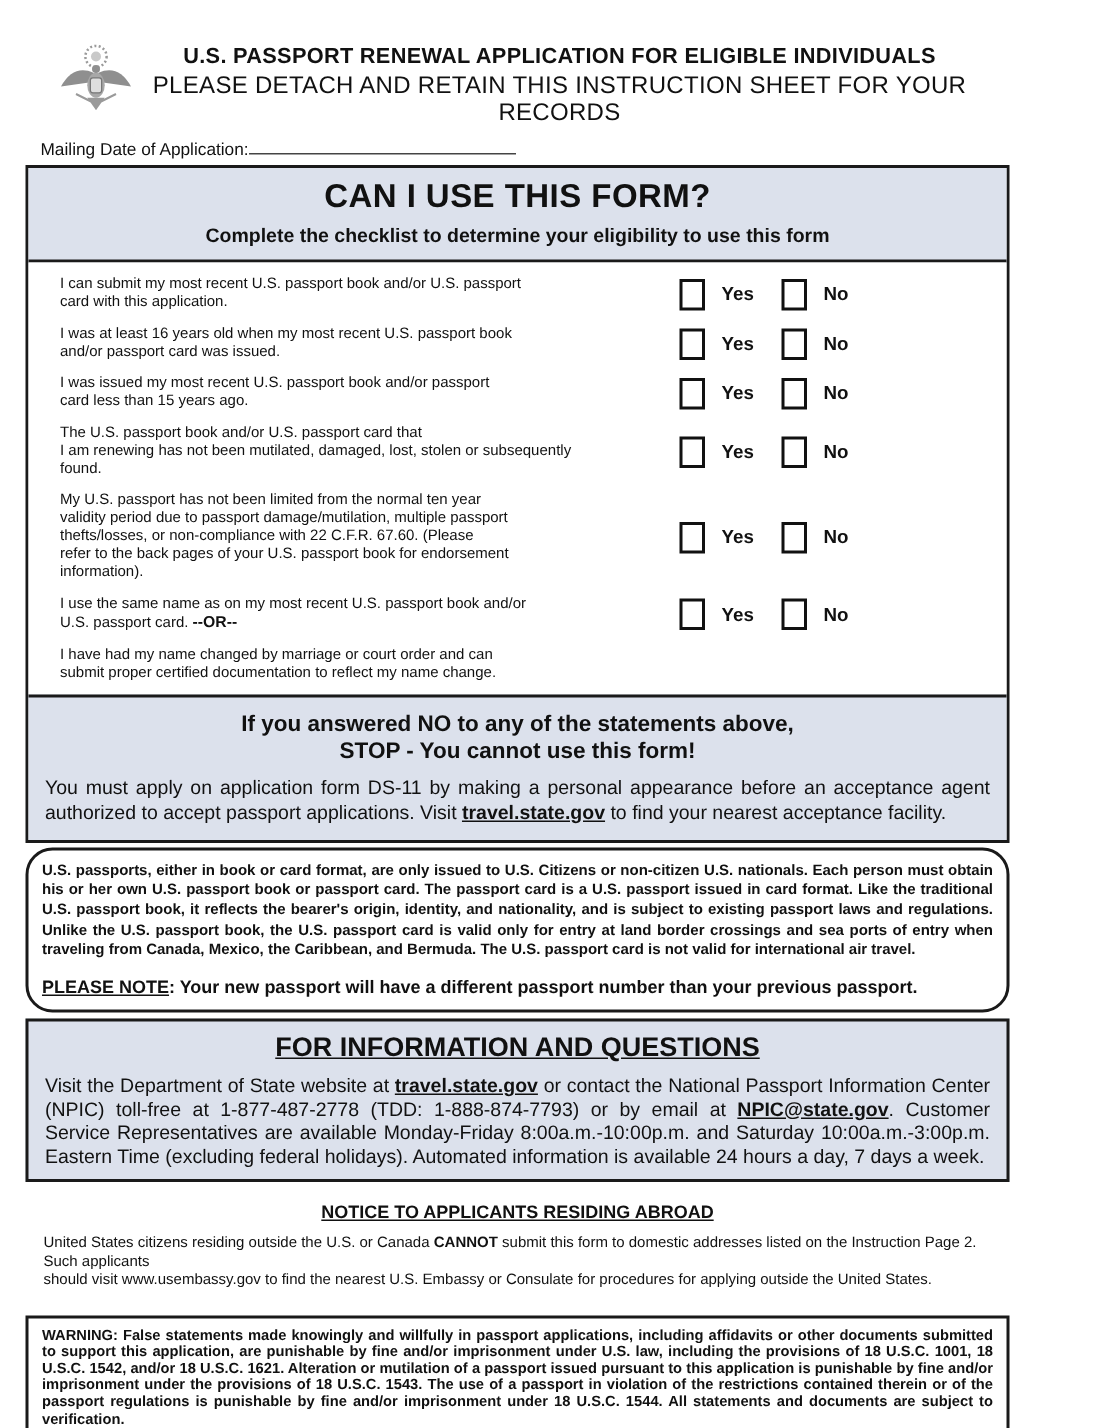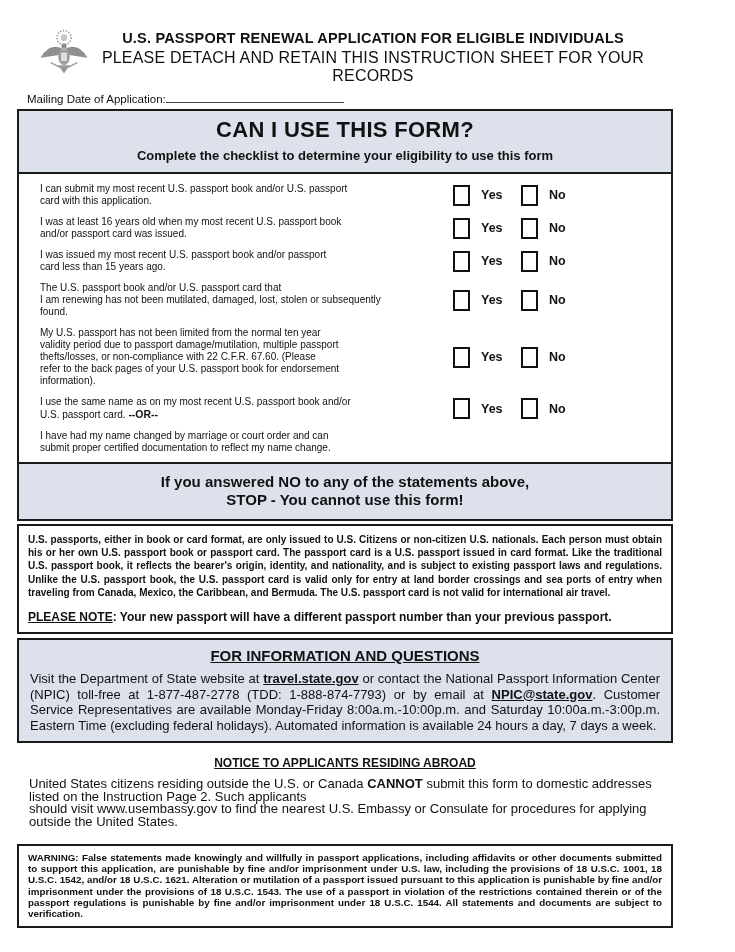--- a/index.html
+++ b/index.html
@@ -31,35 +31,35 @@
   .yn { display:flex; align-items:center; margin-left:auto; margin-right:46px; width:172px; flex:none; }
   .cb { display:inline-block; width:17px; height:21px; border:2px solid #111; background:#fff; flex:none; }
   .cbl { font-size:12.5px; margin:0 0 0 11px; width:40px;font-weight:bold; }
 
   .stop-band { border-top:2px solid #1a1a1a; padding:9px 11px 10px; }
   .stop-l { text-align:center; font-size:15px; font-weight:bold; line-height:18px; }
   .stop-para { font-size:13px; line-height:16.5px; text-align:justify; margin-top:7px; }
   .lnk { font-weight:bold; text-decoration:underline; }
 
   
-  .pinfo { margin-top:3px; padding:7px 9px 8px; font-weight:bold; }
+  .pinfo { margin-top:3px; padding:7px 9px 8px; font-weight:bold;border-radius:18px; }
   .pinfo-body { font-size:10px; line-height:13.2px; text-align:justify; }
   .pinfo-note { font-size:12px; margin-top:11px; }
   .u { text-decoration:underline; }
 
   
   .iq { margin-top:4px; padding:7px 11px 8px; }
-  .iq-title { text-align:center; font-size:15px; font-weight:bold; text-decoration:underline; }
+  .iq-title { text-align:center; font-size:18px; font-weight:bold; text-decoration:underline; }
   .iq-para { font-size:13px; line-height:15.5px; text-align:justify; margin-top:7px; }
 
   
   .failure { margin:9px 12px 0; text-align:center; font-size:12px; font-weight:bold;
              line-height:16.5px; text-decoration:underline; white-space:pre-line; }
   .abroad-title { margin-top:13px; text-align:center; font-size:12px; font-weight:bold; text-decoration:underline; }
-  .abroad-para { margin:8px 12px 16px; font-size:13px; line-height:12.5px; white-space:pre-line; }
+  .abroad-para { margin:8px 12px 16px; font-size:10px; line-height:12.5px; white-space:pre-line; }
 
   .warn { margin-top:8px; padding:6px 9px 7px; font-weight:bold; font-size:9.8px;
           line-height:11.2px; text-align:justify; }
 </style>
 </head>
 <body>
 
 <div class="sheet">
 
   <div class="hdr">
@@ -164,20 +164,21 @@
       <div class="row">
         <div class="stmt">I have had my name changed by marriage or court order and can
 submit proper certified documentation to reflect my name change.</div>
       </div>
 
     </div>
 
     <div class="stop-band band">
       <div class="stop-l">If you answered NO to any of the statements above,</div>
       <div class="stop-l">STOP - You cannot use this form!</div>
+      <div class="stop-para"><span>You must apply on application form DS-11 by making a personal appearance before an acceptance agent authorized to accept passport applications. Visit </span><span class="lnk">travel.state.gov</span><span> to find your nearest acceptance facility.</span></div>
     </div>
   </div>
 
   <div class="box pinfo">
     <div class="pinfo-body">U.S. passports, either in book or card format, are only issued to U.S. Citizens or non-citizen U.S. nationals. Each person must obtain his or her own U.S. passport book or passport card. The passport card is a U.S. passport issued in card format. Like the traditional U.S. passport book, it reflects the bearer's origin, identity, and nationality, and is subject to existing passport laws and regulations. Unlike the U.S. passport book, the U.S. passport card is valid only for entry at land border crossings and sea ports of entry when traveling from Canada, Mexico, the Caribbean, and Bermuda. The U.S. passport card is not valid for international air travel.</div>
     <div class="pinfo-note"><span class="u">PLEASE NOTE</span><span>: Your new passport will have a different passport number than your previous passport.</span></div>
   </div>
 
   <div class="box band iq">
     <div class="iq-title">FOR INFORMATION AND QUESTIONS</div>

